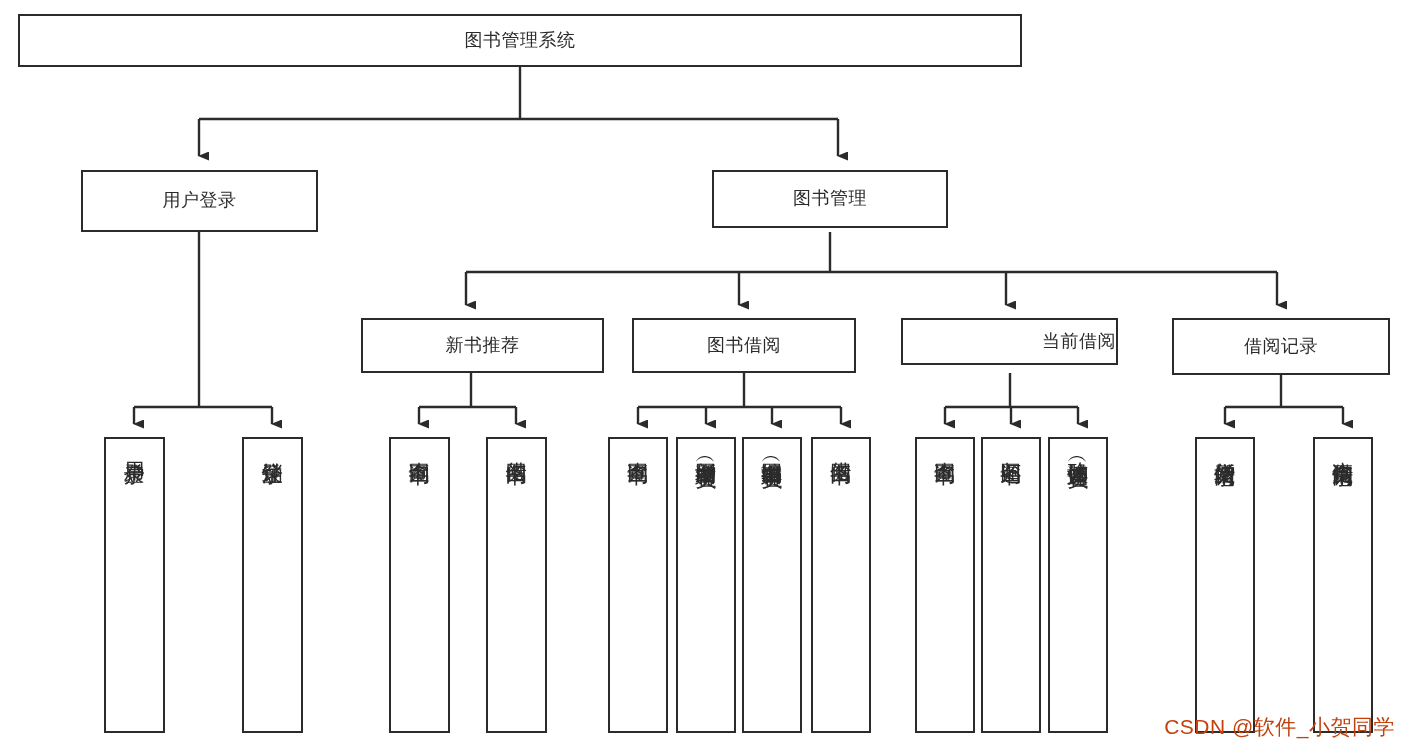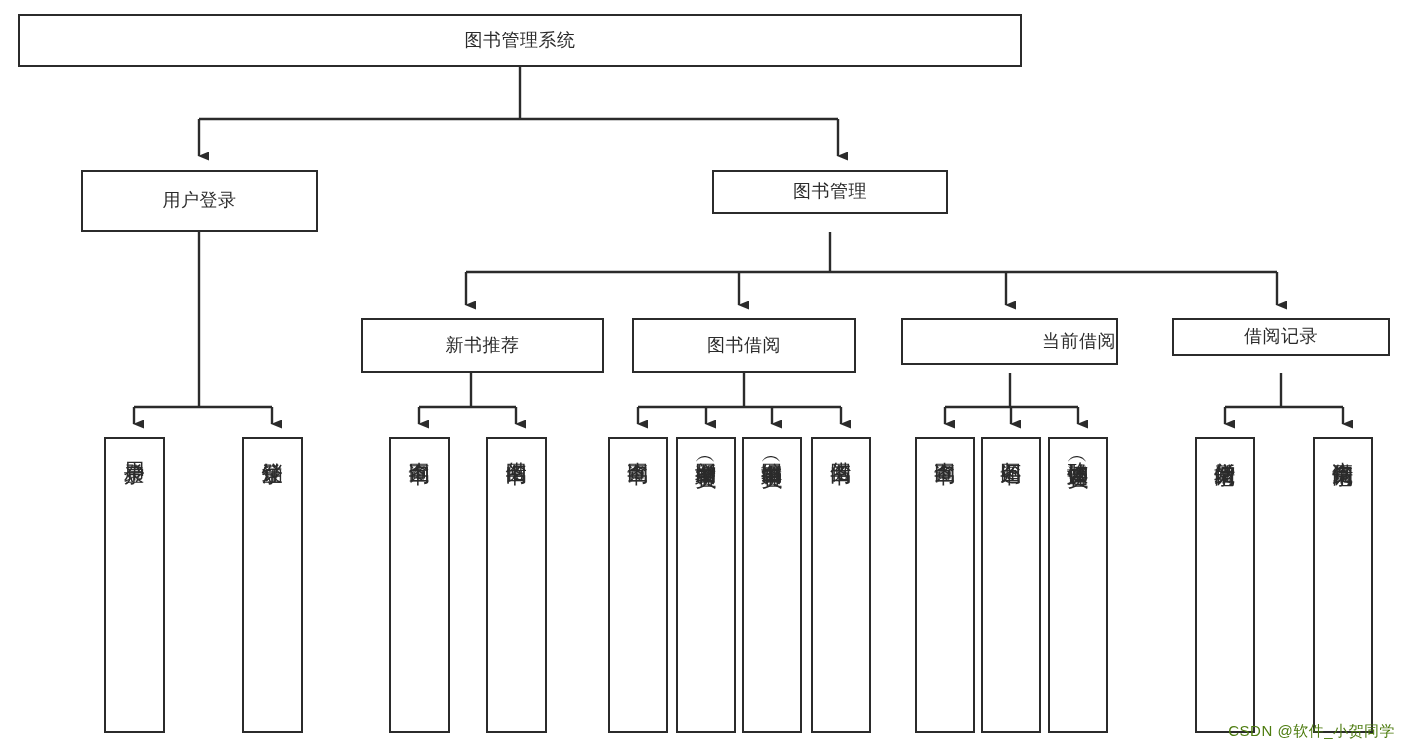--- a/index.html
+++ b/index.html
@@ -54,22 +54,22 @@
     font-size: 21px;
     color: #2b2b2b;
     line-height: 1.12;
     letter-spacing: 1px;
     white-space: nowrap;
   }
   #watermark {
     position: absolute;
     right: 10px;
     bottom: 6px;
-    font-size: 15px;
-    color: #4d7c0f;
+    font-size: 21px;
+    color: #c2410c;
     letter-spacing: 0.5px;
     z-index: 3;
     white-space: nowrap;
   }
 </style>
 </head>
 <body>
 
 <div id="diagram-root">
 
@@ -136,37 +136,37 @@
   </svg>
 
   <div class="node-box root" style="left:18px; top:14px; width:1004px; height:53px;">
     <span class="node-label-h">图书管理系统</span>
   </div>
 
   <div class="node-box" style="left:81px; top:170px; width:237px; height:62px;">
     <span class="node-label-h">用户登录</span>
   </div>
 
-  <div class="node-box" style="left:712px; top:170px; width:236px; height:44px;">
+  <div class="node-box" style="left:712px; top:170px; width:236px; height:58px;">
     <span class="node-label-h">图书管理</span>
   </div>
 
   <div class="node-box" style="left:361px; top:318px; width:243px; height:55px;">
     <span class="node-label-h">新书推荐</span>
   </div>
 
   <div class="node-box" style="left:632px; top:318px; width:224px; height:55px;">
     <span class="node-label-h">图书借阅</span>
   </div>
 
   <div class="node-box" style="left:901px; top:318px; width:217px; height:47px;justify-content:flex-end;">
     <span class="node-label-h">当前借阅</span>
   </div>
 
-  <div class="node-box" style="left:1172px; top:318px; width:218px; height:38px;">
+  <div class="node-box" style="left:1172px; top:318px; width:218px; height:57px;">
     <span class="node-label-h">借阅记录</span>
   </div>
 
   <div class="node-box leaf" style="left:104px; top:437px; width:61px; height:296px;">
     <span class="node-label-v">用户登录</span>
   </div>
 
   <div class="node-box leaf" style="left:242px; top:437px; width:61px; height:296px;">
     <span class="node-label-v">注销登录</span>
   </div>

